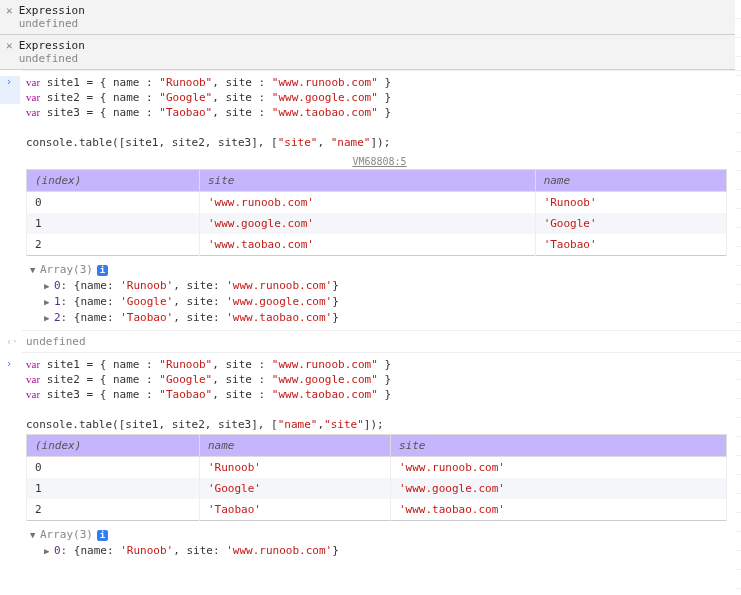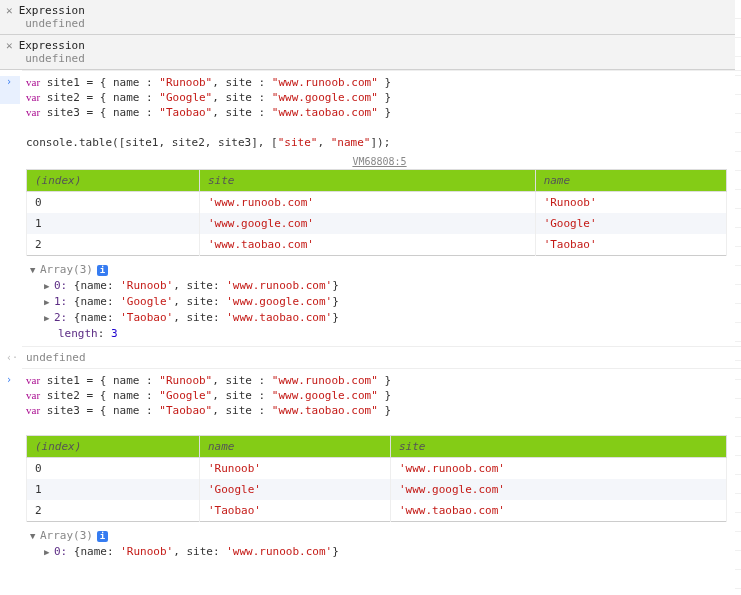--- a/index.html
+++ b/index.html
@@ -1,35 +1,35 @@
 <!DOCTYPE html>
 <html><head>
 <meta charset="utf-8">
 <style>
 * { box-sizing: border-box; margin: 0; padding: 0; }
 body { font-family: Menlo, Consolas, monospace; font-size: 11px; background: #fff; color: #333; width: 741px; }
 .watch-row { background: #f3f3f3; border-bottom: 1px solid #d0d0d0; padding: 4px 6px; display: flex; align-items: flex-start; gap: 6px; }
 .watch-row .close { color: #888; cursor: pointer; font-size: 11px; line-height: 14px; }
-.watch-row .wc { display: flex; flex-direction: column; text-align: right; }
+.watch-row .wc { display: flex; flex-direction: column; }
 .watch-row .expr { color: #222; }
 .watch-row .undef { color: #888; }
 .left-strip { position: absolute; left: 0; top: 76px; width: 20px; height: 28px; background: #e8f0fe; }
 .main { padding-left: 22px; }
 .entry { border-top: 1px solid #eee; padding: 4px 0 4px 4px; position: relative; }
 .marker { position: absolute; left: -16px; top: 5px; font-size: 10px; }
 .m-in { color: #367cf1; }
 .m-out { color: #bbb; }
 .code-line { white-space: pre; line-height: 15px; }
 .kw { color: #aa0d91; font-family: Liberation Serif, serif; }
 .str { color: #c41a16; }
 .prop { color: #5b2b84; }
 .num { color: #1c00cf; }
 .vm { text-align: center; color: #888; text-decoration: underline; padding-right: 8px; font-size: 10px; margin-top: 6px; }
 table.ctbl { width: 98%; margin: 2px 0 6px 0; border-collapse: collapse; border: 1px solid #ccc; }
-table.ctbl th { background: #84cc16; text-align: left; font-weight: normal; font-style: italic; color: #555; padding: 4px 8px; border: 1px solid #ddd; }
+table.ctbl th { background: #c4b5fd; text-align: left; font-weight: normal; font-style: italic; color: #555; padding: 4px 8px; border: 1px solid #ddd; }
 table.ctbl td { padding: 4px 8px; border-left: 1px solid #eee; border-right: 1px solid #eee; }
 table.ctbl tr.odd td { background: #f4f6fa; }
 .obj-tree { padding-left: 4px; line-height: 16px; }
 .tri { color: #727272; display: inline-block; width: 10px; font-size: 9px; }
 .info { display:inline-block; width:11px; height:11px; background:#367cf1; color:#fff; border-radius:2px; font-size:9px; text-align:center; line-height:11px; font-weight:bold; margin-left:4px; }
 .gray { color: #888; text-align: center; }
 .undef-out { padding: 4px; color: #888; border-top: 1px solid #eee; position: relative; }
 .right-ruler { position: absolute; right: 0; top: 0; width: 6px; height: 595px; background: repeating-linear-gradient(#fff, #fff 18px, #f0f0f0 18px, #f0f0f0 19px); }
 </style>
 </head>
@@ -91,36 +91,36 @@
           </tr>
         </tbody>
     </table>
     <div class="obj-tree">
       <div><span class="tri">▼</span><span class="gray">Array(3)</span><span class="info">i</span></div>
       <div id="items1" style="padding-left:14px">
           <div><span class="tri">▶</span><span class="prop">0:</span> {name: <span class="str">'Runoob'</span>, site: <span class="str">'www.runoob.com'</span>}</div>
           <div><span class="tri">▶</span><span class="prop">1:</span> {name: <span class="str">'Google'</span>, site: <span class="str">'www.google.com'</span>}</div>
           <div><span class="tri">▶</span><span class="prop">2:</span> {name: <span class="str">'Taobao'</span>, site: <span class="str">'www.taobao.com'</span>}</div>
         </div>
-      <div style="padding-left:28px"><span class="prop">length</span>: <span class="num">3</span></div>
     </div>
   </div>
 
   <div class="undef-out">
     <span class="marker m-out">‹·</span>
     <span>undefined</span>
   </div>
 
   <div class="entry">
     <span class="marker m-in">›</span>
     <div id="code2">
         <div class="code-line"><span class="kw">var</span> site1 = { name : <span class="str">"Runoob"</span>, site : <span class="str">"www.runoob.com"</span> }</div>
         <div class="code-line"><span class="kw">var</span> site2 = { name : <span class="str">"Google"</span>, site : <span class="str">"www.google.com"</span> }</div>
         <div class="code-line"><span class="kw">var</span> site3 = { name : <span class="str">"Taobao"</span>, site : <span class="str">"www.taobao.com"</span> }</div>
         <div class="code-line">&nbsp;</div>
+        <div class="code-line">console.table([site1, site2, site3], [<span class="str">"name"</span>,<span class="str">"site"</span>]);</div>
       </div>
     <table class="ctbl">
       <thead>
           <tr>
         <th>(index)</th>
         <th>name</th>
         <th>site</th>
       </tr>
         </thead>
       <tbody id="tb2">

